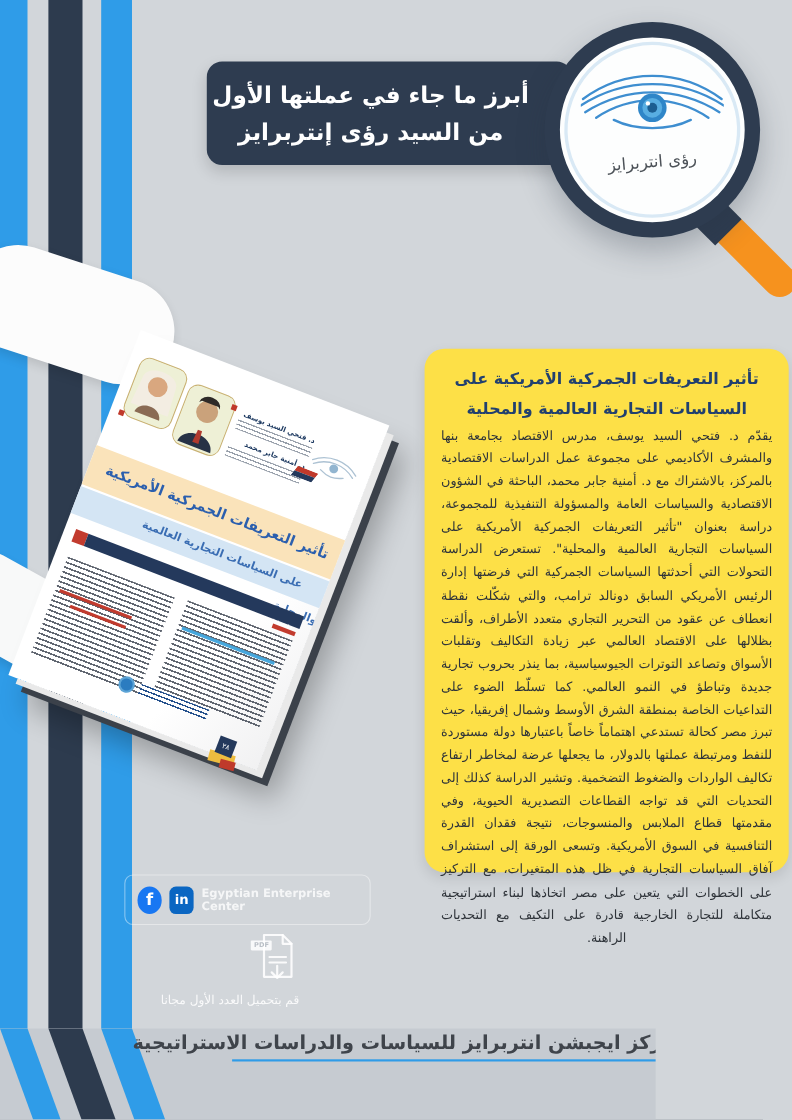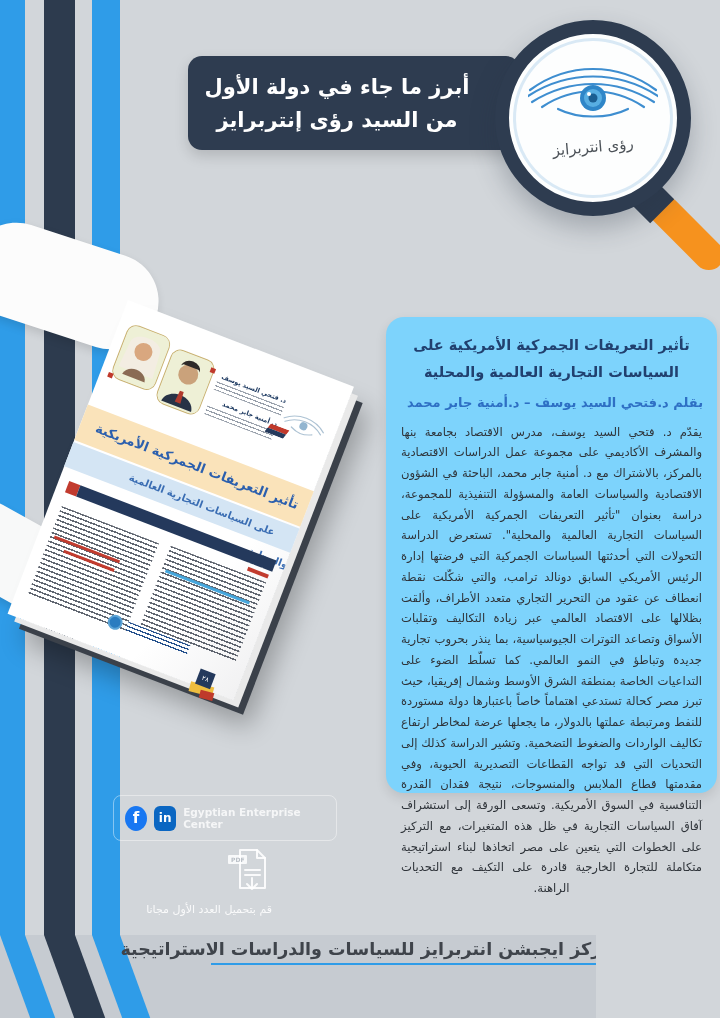--- a/index.html
+++ b/index.html
@@ -79,21 +79,21 @@
   .pgf-lines{ position:absolute; left:116px; top:300px; width:66px; height:11px;
     background:repeating-linear-gradient(#24508c 0 1.3px, transparent 1.3px 4px); }
   .pg-num{ position:absolute; left:200px; top:318px; width:16px; height:16px; background:#24395c;
     color:#fff; font-size:6.5px; text-align:center; line-height:16px; }
   .bookmark-y{ position:absolute; left:196px; top:332px; width:24px; height:10px; background:#eebd3f; transform:rotate(-6deg); }
   .bookmark-r{ position:absolute; left:208px; top:337px; width:14px; height:8px; background:#bf3a2b; transform:rotate(-6deg); }
 
   
   .card{
     position:absolute; left:386px; top:317px; width:331px; height:476px; z-index:3;
-    background:#7dd3fc; border-radius:18px; box-shadow:0 5px 12px rgba(0,0,0,.10);
+    background:#fde047; border-radius:18px; box-shadow:0 5px 12px rgba(0,0,0,.10);
     padding:15px 15px 12px;
   }
   .card-title{ direction:rtl; text-align:center; color:#21406f; font-weight:bold;
     font-size:14.5px; line-height:1.85; }
   .byline-row{ direction:rtl; display:flex; align-items:center; justify-content:center;
     gap:7px; margin:5px 0 7px; }
   .byline{ color:#2e6fc4; font-weight:bold; font-size:13px; white-space:nowrap; }
   .card-body{ direction:rtl; text-align:justify; text-align-last:center;
     color:#2f343a; font-size:11.6px; line-height:1.79; }
 
@@ -131,21 +131,21 @@
 </head>
 <body>
 
 <div class="canvas">
 
   <div class="stripe s1"></div>
   <div class="stripe s2"></div>
   <div class="stripe s3"></div>
 
   <div class="banner">
-    <div class="bl" dir="rtl">أبرز ما جاء في دولة الأول</div>
+    <div class="bl" dir="rtl">أبرز ما جاء في عملتها الأول</div>
     <div class="bl" dir="rtl">من السيد رؤى إنتربرايز</div>
   </div>
 
   <div class="mag">
     <div class="mag-handle"></div>
     <div class="mag-conn"></div>
     <div class="lens">
       <svg class="eye" width="130" height="64" viewBox="0 0 130 64">
         <g fill="none" stroke="#3e8ed0" stroke-width="2.2" stroke-linecap="round">
           <path d="M2,30 C40,2 90,2 128,30"></path>
@@ -232,29 +232,20 @@
 
         <div class="pgf-circle"></div>
         <div class="pgf-lines"></div>
         <div class="pg-num">٢٨</div>
       </div>
     </div>
   </div>
 
   <div class="card">
     <div class="card-title">تأثير التعريفات الجمركية الأمريكية على السياسات التجارية العالمية والمحلية</div>
-    <div class="byline-row">
-      <div class="byline">بقلم د.فتحي السيد يوسف – د.أمنية جابر محمد</div>
-      <svg width="18" height="24" viewBox="0 0 18 24">
-        <g fill="none" stroke="#9aa1a8" stroke-width="1.4" stroke-linecap="round" stroke-linejoin="round">
-          <path d="M14,2 L17,5 L8,17 L3,19 L5,14 Z"></path>
-          <path d="M2,22 C6,20 12,21 16,22"></path>
-        </g>
-      </svg>
-    </div>
     <div class="card-body">يقدّم د. فتحي السيد يوسف، مدرس الاقتصاد بجامعة بنها والمشرف الأكاديمي على مجموعة عمل الدراسات الاقتصادية بالمركز، بالاشتراك مع د. أمنية جابر محمد، الباحثة في الشؤون الاقتصادية والسياسات العامة والمسؤولة التنفيذية للمجموعة، دراسة بعنوان "تأثير التعريفات الجمركية الأمريكية على السياسات التجارية العالمية والمحلية". تستعرض الدراسة التحولات التي أحدثتها السياسات الجمركية التي فرضتها إدارة الرئيس الأمريكي السابق دونالد ترامب، والتي شكّلت نقطة انعطاف عن عقود من التحرير التجاري متعدد الأطراف، وألقت بظلالها على الاقتصاد العالمي عبر زيادة التكاليف وتقلبات الأسواق وتصاعد التوترات الجيوسياسية، بما ينذر بحروب تجارية جديدة وتباطؤ في النمو العالمي. كما تسلّط الضوء على التداعيات الخاصة بمنطقة الشرق الأوسط وشمال إفريقيا، حيث تبرز مصر كحالة تستدعي اهتماماً خاصاً باعتبارها دولة مستوردة للنفط ومرتبطة عملتها بالدولار، ما يجعلها عرضة لمخاطر ارتفاع تكاليف الواردات والضغوط التضخمية. وتشير الدراسة كذلك إلى التحديات التي قد تواجه القطاعات التصديرية الحيوية، وفي مقدمتها قطاع الملابس والمنسوجات، نتيجة فقدان القدرة التنافسية في السوق الأمريكية. وتسعى الورقة إلى استشراف آفاق السياسات التجارية في ظل هذه المتغيرات، مع التركيز على الخطوات التي يتعين على مصر اتخاذها لبناء استراتيجية متكاملة للتجارة الخارجية قادرة على التكيف مع التحديات الراهنة.</div>
   </div>
 
   <div class="social">
     <div class="icn-fb">f</div>
     <div class="icn-li">in</div>
     <div class="handle">Egyptian Enterprise Center</div>
   </div>
 
   <div class="download">

